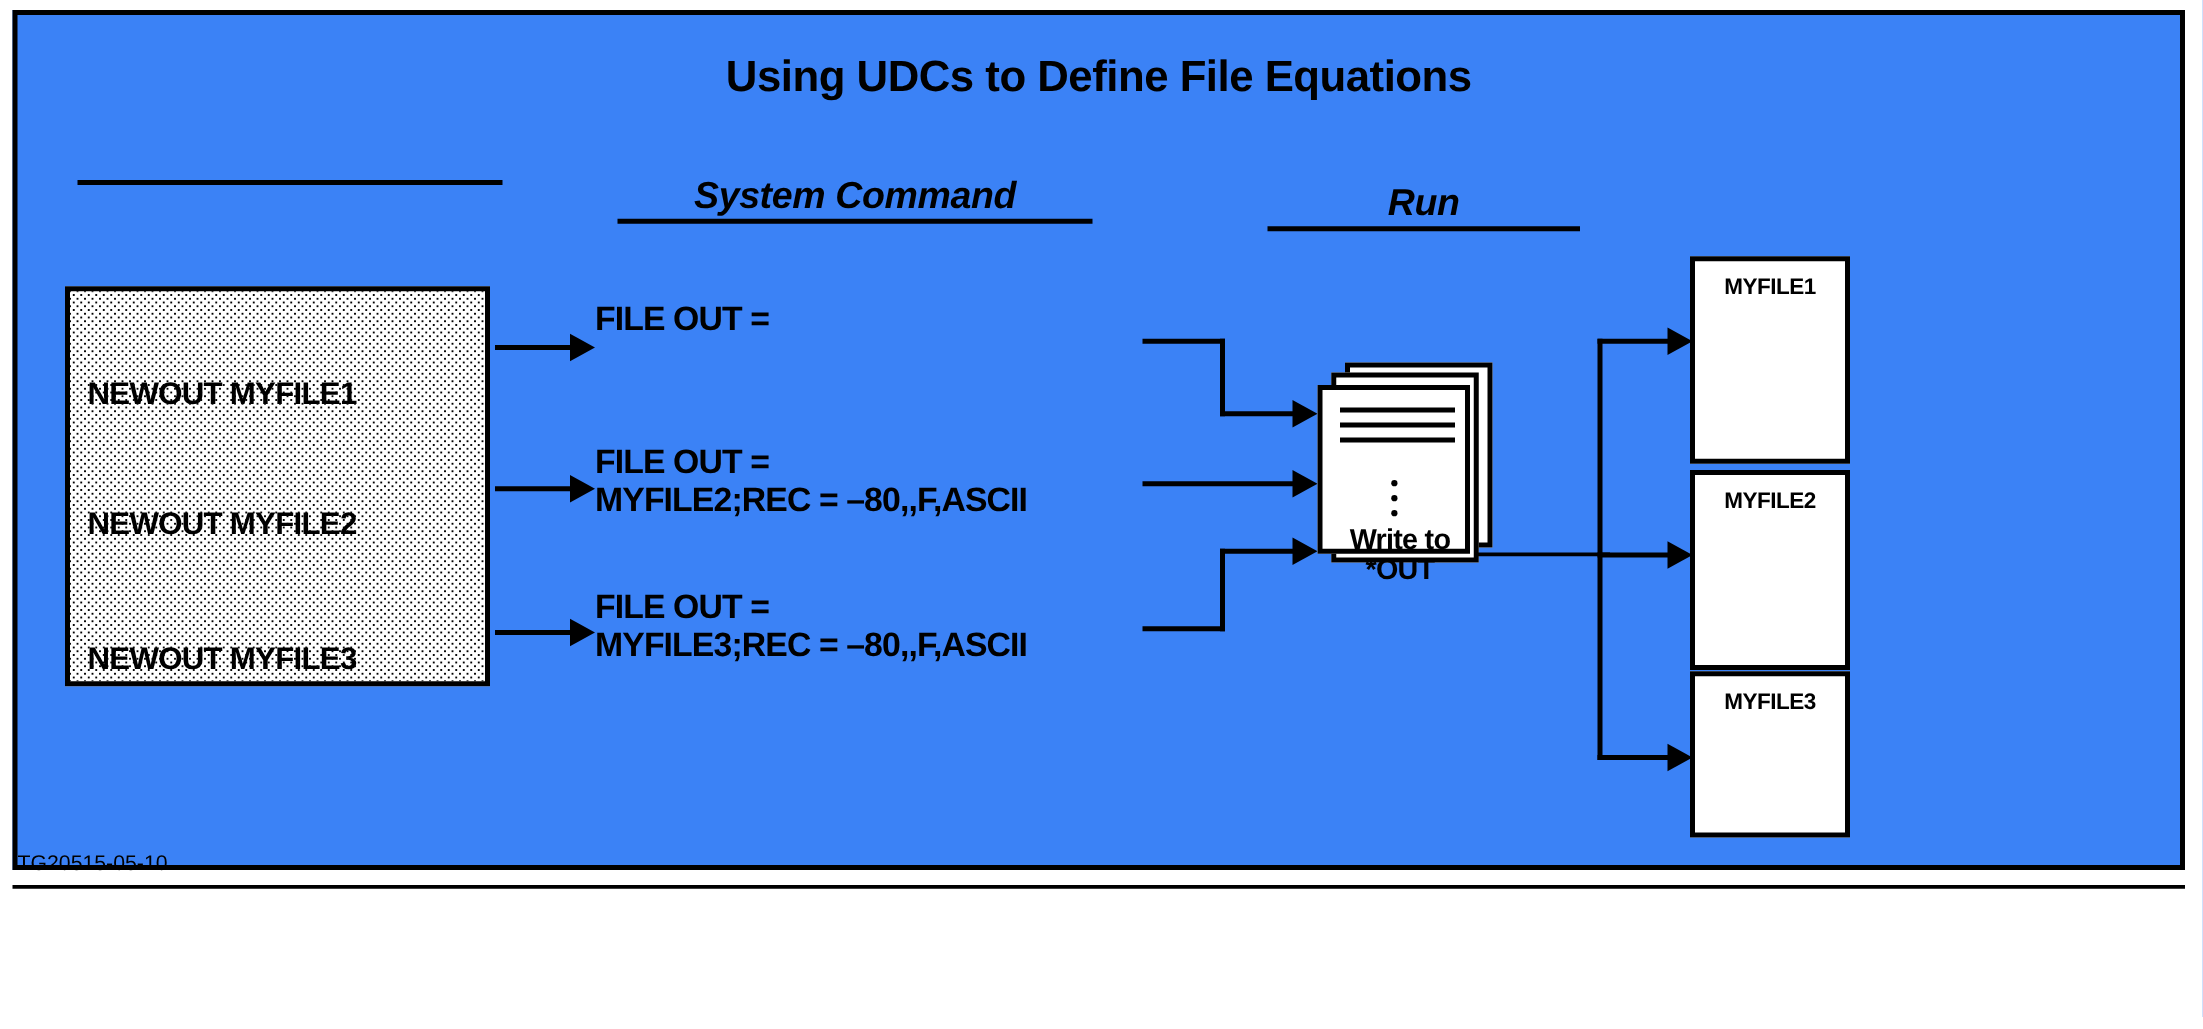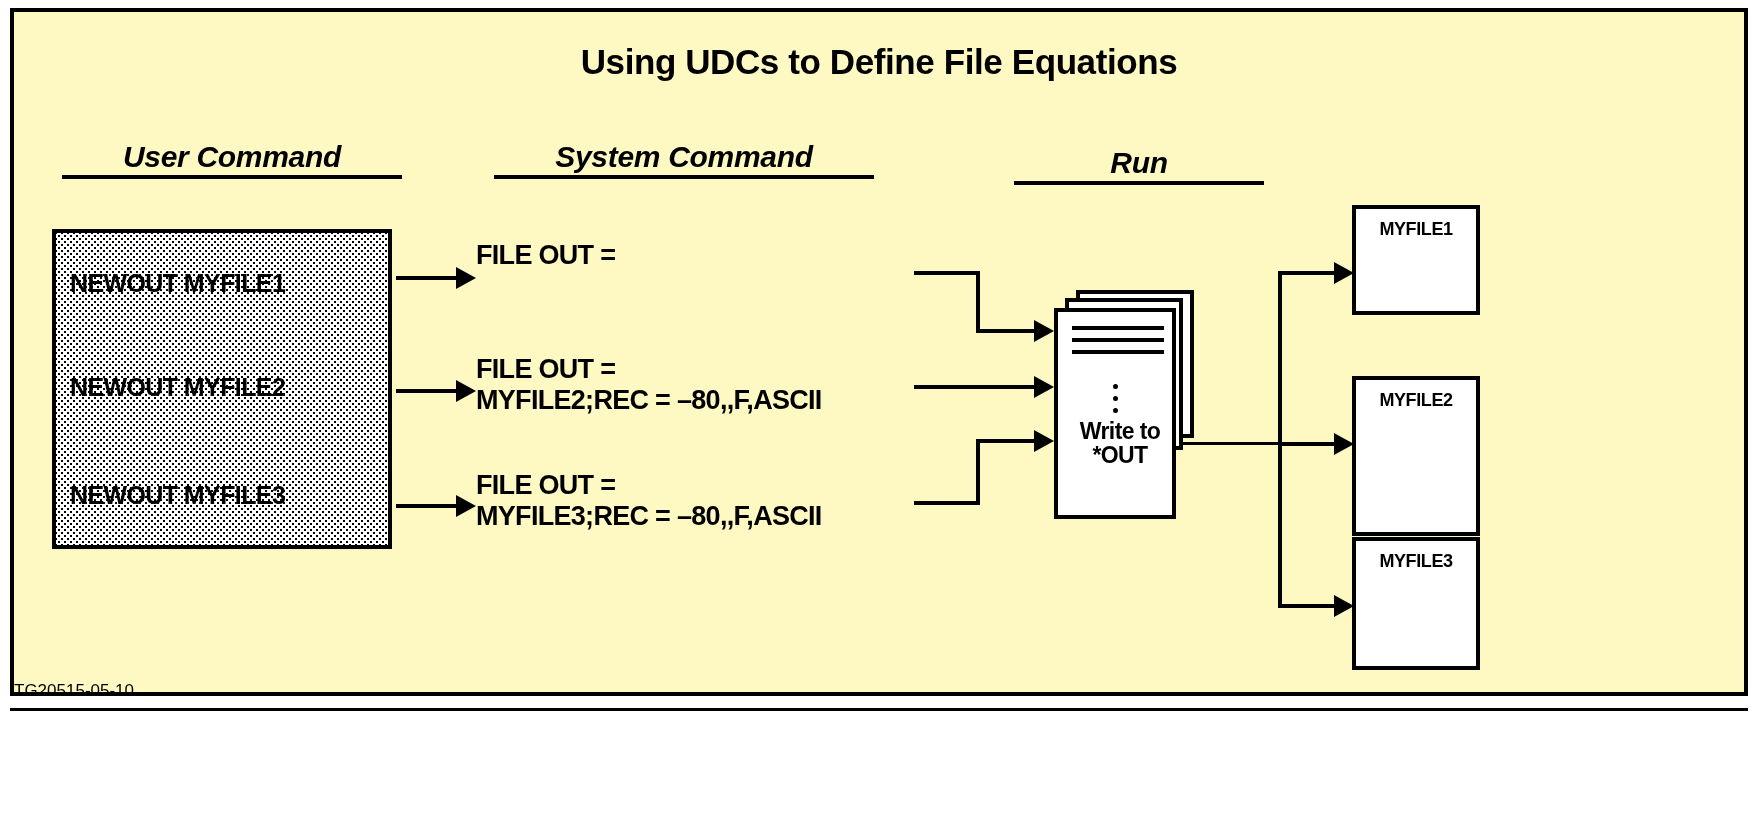--- a/index.html
+++ b/index.html
@@ -1,87 +1,86 @@
 <!DOCTYPE html>
 <html><head>
 <meta charset="utf-8">
 <style>
   html,body{margin:0;padding:0;background:#ffffff;}
   body{width:1762px;height:823px;font-family:"Liberation Sans",sans-serif;color:#000;overflow:hidden;}
 
   .figure{position:absolute;left:10px;top:8px;width:1738px;height:800px;box-sizing:border-box;}
-  .frame{position:absolute;left:0;top:0;width:1738px;height:688px;box-sizing:border-box;border:4px solid #000;background:#fef9c3;}
+  .frame{position:absolute;left:0;top:0;width:1738px;height:688px;box-sizing:border-box;border:4px solid #000;background:#3b82f6;}
 
   .title{position:absolute;left:0;right:0;top:30px;text-align:center;font-size:35px;font-weight:700;letter-spacing:-0.4px;font-family:"Liberation Sans",sans-serif;}
 
   .colhead{position:absolute;text-align:center;font-style:italic;font-weight:700;font-size:30px;letter-spacing:-0.3px;white-space:nowrap;}
   .colhead .rule{display:block;height:4px;background:#000;margin-top:2px;}
   .colhead .ln{display:block;line-height:1.02;}
 
   .ch-user{left:48px;top:130px;width:340px;}
   .ch-sys{left:480px;top:130px;width:380px;font-style:italic;}
   .ch-run{left:1000px;top:98px;width:250px;margin-top:38px;}
   .ch-out{left:1280px;top:130px;width:258px;}
 
   
   .udcbox{position:absolute;left:38px;top:217px;width:340px;height:320px;border:4px solid #000;box-sizing:border-box;
     background-color:#fff;
     background-image:
       radial-gradient(#000 0.9px, transparent 1.0px),
       radial-gradient(#000 0.9px, transparent 1.0px);
     background-size:6px 6px,6px 6px;
     background-position:0 0,3px 3px;}
-  .udccmd{position:absolute;left:14px;width:320px;font-size:25px;font-weight:700;letter-spacing:-0.6px;white-space:nowrap;}
+  .udccmd{position:absolute;left:14px;width:320px;font-size:25px;font-weight:700;letter-spacing:-0.6px;white-space:nowrap;margin-top:32px;}
   .udccmd.c1{top:36px;}
   .udccmd.c2{top:140px;}
   .udccmd.c3{top:248px;}
 
   
   .syscmd{position:absolute;left:462px;font-size:27px;font-weight:700;letter-spacing:-0.7px;line-height:1.16;white-space:nowrap;}
   .syscmd.s1{top:228px;}
   .syscmd.s2{top:342px;}
   .syscmd.s3{top:458px;}
 
   
   .ar{position:absolute;background:#000;}
   .arrowline{position:absolute;height:4px;background:#000;}
   .arrowhead{position:absolute;width:0;height:0;border-top:11px solid transparent;border-bottom:11px solid transparent;border-left:20px solid #000;}
 
   
   .prog{position:absolute;left:1040px;top:278px;width:150px;height:185px;}
   .sheet{position:absolute;background:#fff;border:4px solid #000;box-sizing:border-box;}
   .sheet.back2{left:22px;top:0px;width:118px;height:148px;}
   .sheet.back1{left:11px;top:8px;width:118px;height:152px;}
-  .sheet.front{left:0px;top:18px;width:122px;height:211px;padding-left:32px;}
+  .sheet.front{left:0px;top:18px;width:122px;height:135px;padding-left:32px;}
   .sline{position:absolute;height:4px;background:#000;left:14px;width:92px;}
   .dots{position:absolute;left:55px;top:72px;width:6px;}
   .dots i{display:block;width:5px;height:5px;background:#000;border-radius:50%;margin-bottom:7px;}
   .writelbl{position:absolute;left:4px;top:108px;width:116px;text-align:center;font-size:23px;font-weight:700;line-height:1.04;letter-spacing:-0.6px;}
 
   
   .outbox{position:absolute;width:128px;border:4px solid #000;background:#fff;box-sizing:border-box;}
   .outbox span{position:absolute;left:0;right:0;top:10px;text-align:center;font-size:18px;font-weight:700;letter-spacing:-0.4px;}
-  .ob1{left:1338px;top:193px;height:110px;padding-left:26px;}
+  .ob1{left:1338px;top:193px;height:166px;padding-left:26px;}
   .ob2{left:1338px;top:335px;height:160px;margin-top:29px;}
   .ob3{left:1338px;top:525px;height:133px;}
 
   .caption{position:absolute;left:4px;top:673px;font-size:17px;font-weight:400;letter-spacing:0px;font-family:"Liberation Sans",sans-serif;}
   .botrule{position:absolute;left:0;top:700px;width:1738px;height:3px;background:#000;}
 </style>
 </head>
 <body>
 
 <div class="figure">
 
   <div class="frame">
 
     <div class="title">Using UDCs to Define File Equations</div>
 
     <div class="colhead ch-user">
-      <span class="ln">User Command</span>
       <span class="rule"></span>
     </div>
 
     <div class="colhead ch-sys">
       <span class="ln">System Command</span>
       <span class="rule"></span>
     </div>
 
     <div class="colhead ch-run">
       <span class="ln">Run</span>

